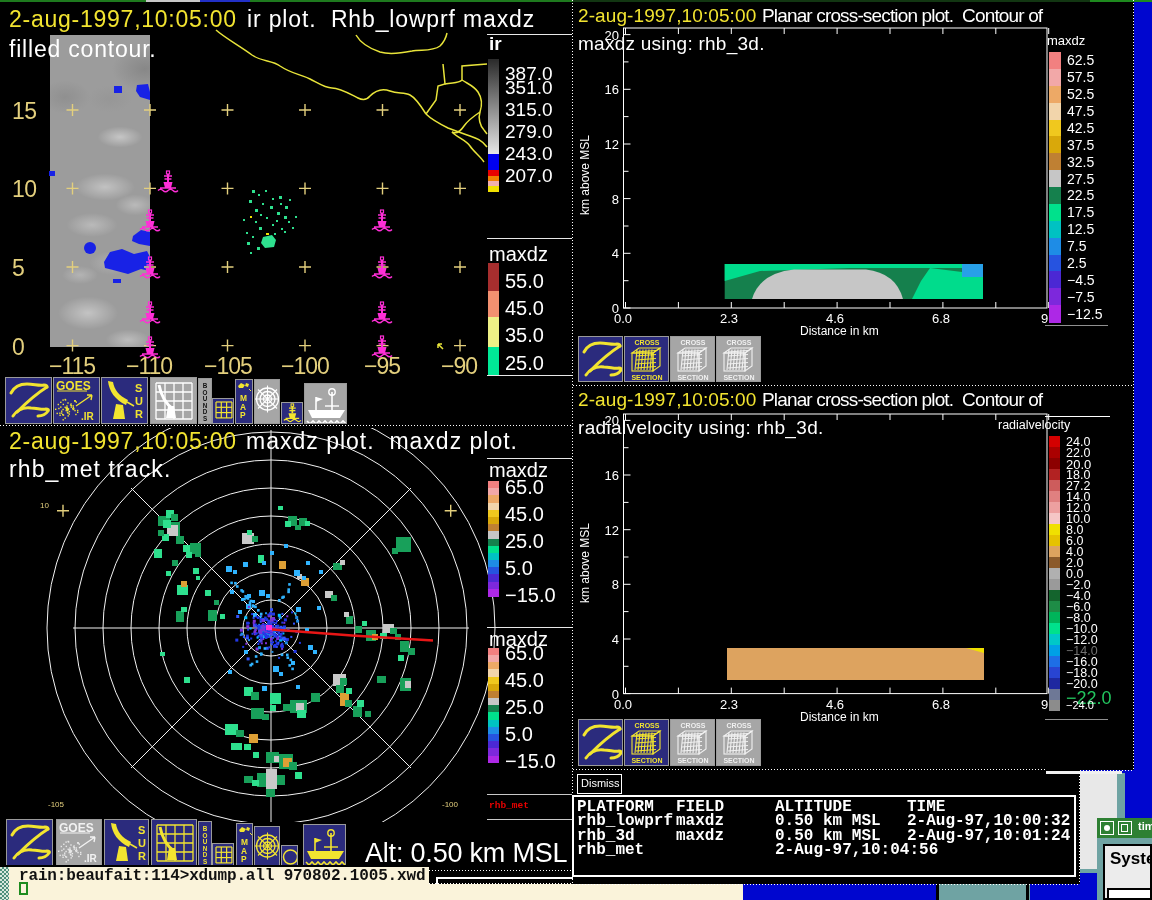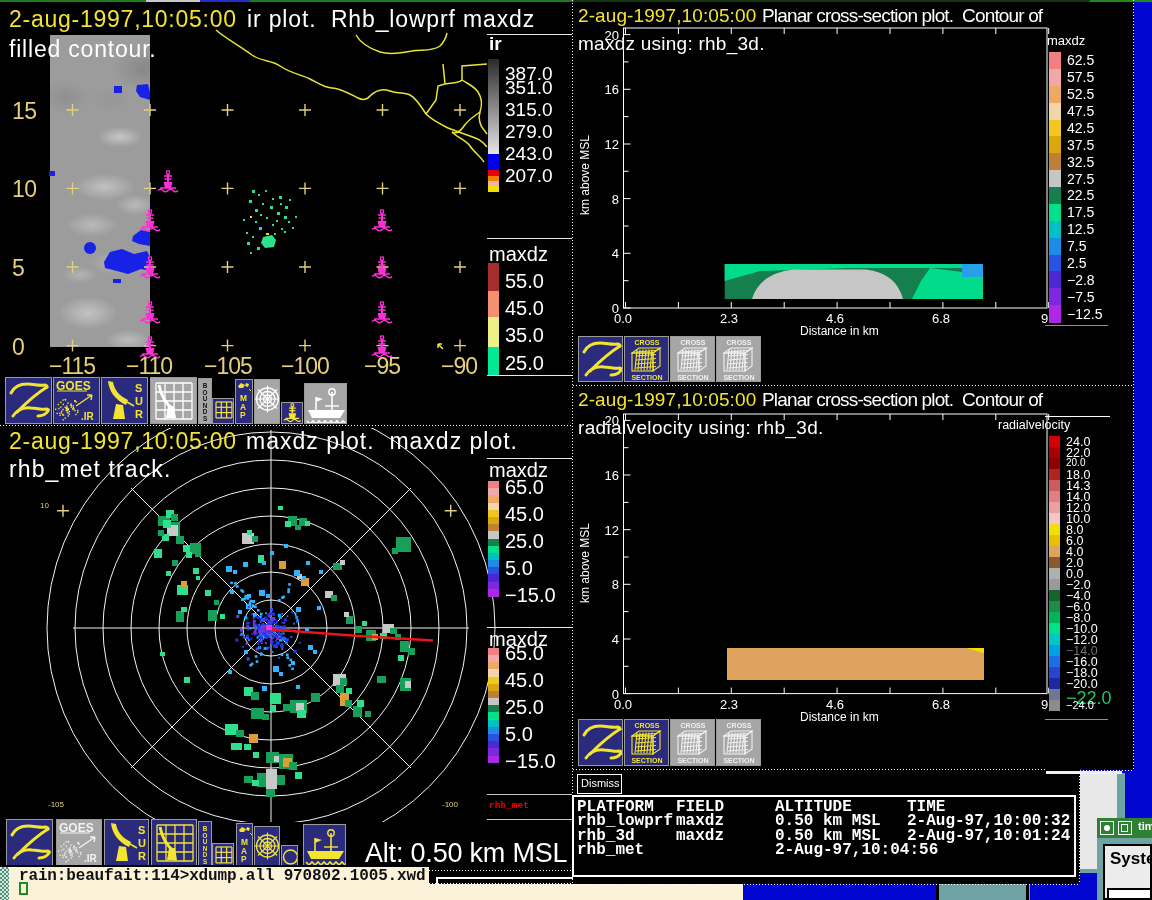--- a/index.html
+++ b/index.html
@@ -1184,21 +1184,21 @@
 <div style="position:absolute;left:1067px;top:103.0625px;font-size:14px;color:#fff;white-space:pre;">47.5</div>
 <div style="position:absolute;left:1067px;top:119.9375px;font-size:14px;color:#fff;white-space:pre;">42.5</div>
 <div style="position:absolute;left:1067px;top:136.8125px;font-size:14px;color:#fff;white-space:pre;">37.5</div>
 <div style="position:absolute;left:1067px;top:153.6875px;font-size:14px;color:#fff;white-space:pre;">32.5</div>
 <div style="position:absolute;left:1067px;top:170.5625px;font-size:14px;color:#fff;white-space:pre;">27.5</div>
 <div style="position:absolute;left:1067px;top:187.4375px;font-size:14px;color:#fff;white-space:pre;">22.5</div>
 <div style="position:absolute;left:1067px;top:204.3125px;font-size:14px;color:#fff;white-space:pre;">17.5</div>
 <div style="position:absolute;left:1067px;top:221.1875px;font-size:14px;color:#fff;white-space:pre;">12.5</div>
 <div style="position:absolute;left:1067px;top:238.0625px;font-size:14px;color:#fff;white-space:pre;">7.5</div>
 <div style="position:absolute;left:1067px;top:254.9375px;font-size:14px;color:#fff;white-space:pre;">2.5</div>
-<div style="position:absolute;left:1067px;top:271.8125px;font-size:14px;color:#fff;white-space:pre;">−2.8</div>
+<div style="position:absolute;left:1067px;top:271.8125px;font-size:14px;color:#fff;white-space:pre;">−4.5</div>
 <div style="position:absolute;left:1067px;top:288.6875px;font-size:14px;color:#fff;white-space:pre;">−7.5</div>
 <div style="position:absolute;left:1067px;top:305.5625px;font-size:14px;color:#fff;white-space:pre;">−12.5</div>
 <div style="position:absolute;left:1045px;top:325px;width:63px;height:1px;background:#909090"></div>
 <div style="position:absolute;left:578px;top:336px;width:45px;height:46px;background:#2b2b7d;border:1px solid #9a9a9a;box-sizing:border-box;overflow:hidden">
       <svg width="45" height="45" viewBox="0 0 45 45" style="position:absolute;left:0px;top:0px">
         <path d="M5 15 C8 9 14 6 21 6 C28 6 33 8 38 7 C40 7 41 8 41 9" stroke="#f2e430" stroke-width="3" fill="none" stroke-linecap="round"></path>
         <path d="M41 9 C33 14 21 24 11 34" stroke="#f2e430" stroke-width="3" fill="none" stroke-linecap="round"></path>
         <path d="M7 38 C11 32 18 29 25 30 C31 30 36 32 40 31 C42 31 43 32 42 33 C40 36 36 38 32 38" stroke="#f2e430" stroke-width="3" fill="none" stroke-linecap="round"></path>
       </svg>
     </div>
@@ -1340,23 +1340,23 @@
 <div style="position:absolute;left:1049px;top:623.0px;width:11px;height:11.3px;background:#00e18c"></div>
 <div style="position:absolute;left:1049px;top:634.0px;width:11px;height:11.3px;background:#00c8c8"></div>
 <div style="position:absolute;left:1049px;top:645.0px;width:11px;height:11.3px;background:#00a0e6"></div>
 <div style="position:absolute;left:1049px;top:656.0px;width:11px;height:11.3px;background:#1e6ee6"></div>
 <div style="position:absolute;left:1049px;top:667.0px;width:11px;height:11.3px;background:#2844d2"></div>
 <div style="position:absolute;left:1049px;top:678.0px;width:11px;height:11.3px;background:#1e28a0"></div>
 <div style="position:absolute;left:1049px;top:689.0px;width:11px;height:11.3px;background:#6e7896"></div>
 <div style="position:absolute;left:1049px;top:700.0px;width:11px;height:11.3px;background:#8c8c8c"></div>
 <div style="position:absolute;left:1066px;top:434.5px;font-size:12.5px;color:#fff;white-space:pre;">24.0</div>
 <div style="position:absolute;left:1066px;top:445.5px;font-size:12.5px;color:#fff;white-space:pre;">22.0</div>
-<div style="position:absolute;left:1066px;top:456.5px;font-size:10px;color:#fff;white-space:pre;">20.0</div>
+<div style="position:absolute;left:1066px;top:456.5px;font-size:13px;color:#fff;white-space:pre;">20.0</div>
 <div style="position:absolute;left:1066px;top:467.5px;font-size:12.5px;color:#fff;white-space:pre;">18.0</div>
-<div style="position:absolute;left:1066px;top:478.5px;font-size:12.5px;color:#fff;white-space:pre;">14.3</div>
+<div style="position:absolute;left:1066px;top:478.5px;font-size:12.5px;color:#fff;white-space:pre;">27.2</div>
 <div style="position:absolute;left:1066px;top:489.5px;font-size:12.5px;color:#fff;white-space:pre;">14.0</div>
 <div style="position:absolute;left:1066px;top:500.5px;font-size:12.5px;color:#fff;white-space:pre;">12.0</div>
 <div style="position:absolute;left:1066px;top:511.5px;font-size:12.5px;color:#fff;white-space:pre;">10.0</div>
 <div style="position:absolute;left:1066px;top:522.5px;font-size:12.5px;color:#fff;white-space:pre;">8.0</div>
 <div style="position:absolute;left:1066px;top:533.5px;font-size:12.5px;color:#fff;white-space:pre;">6.0</div>
 <div style="position:absolute;left:1066px;top:544.5px;font-size:12.5px;color:#fff;white-space:pre;">4.0</div>
 <div style="position:absolute;left:1066px;top:555.5px;font-size:12.5px;color:#fff;white-space:pre;">2.0</div>
 <div style="position:absolute;left:1066px;top:566.5px;font-size:12.5px;color:#fff;white-space:pre;">0.0</div>
 <div style="position:absolute;left:1066px;top:577.5px;font-size:12.5px;color:#fff;white-space:pre;">−2.0</div>
 <div style="position:absolute;left:1066px;top:588.5px;font-size:12.5px;color:#fff;white-space:pre;">−4.0</div>

